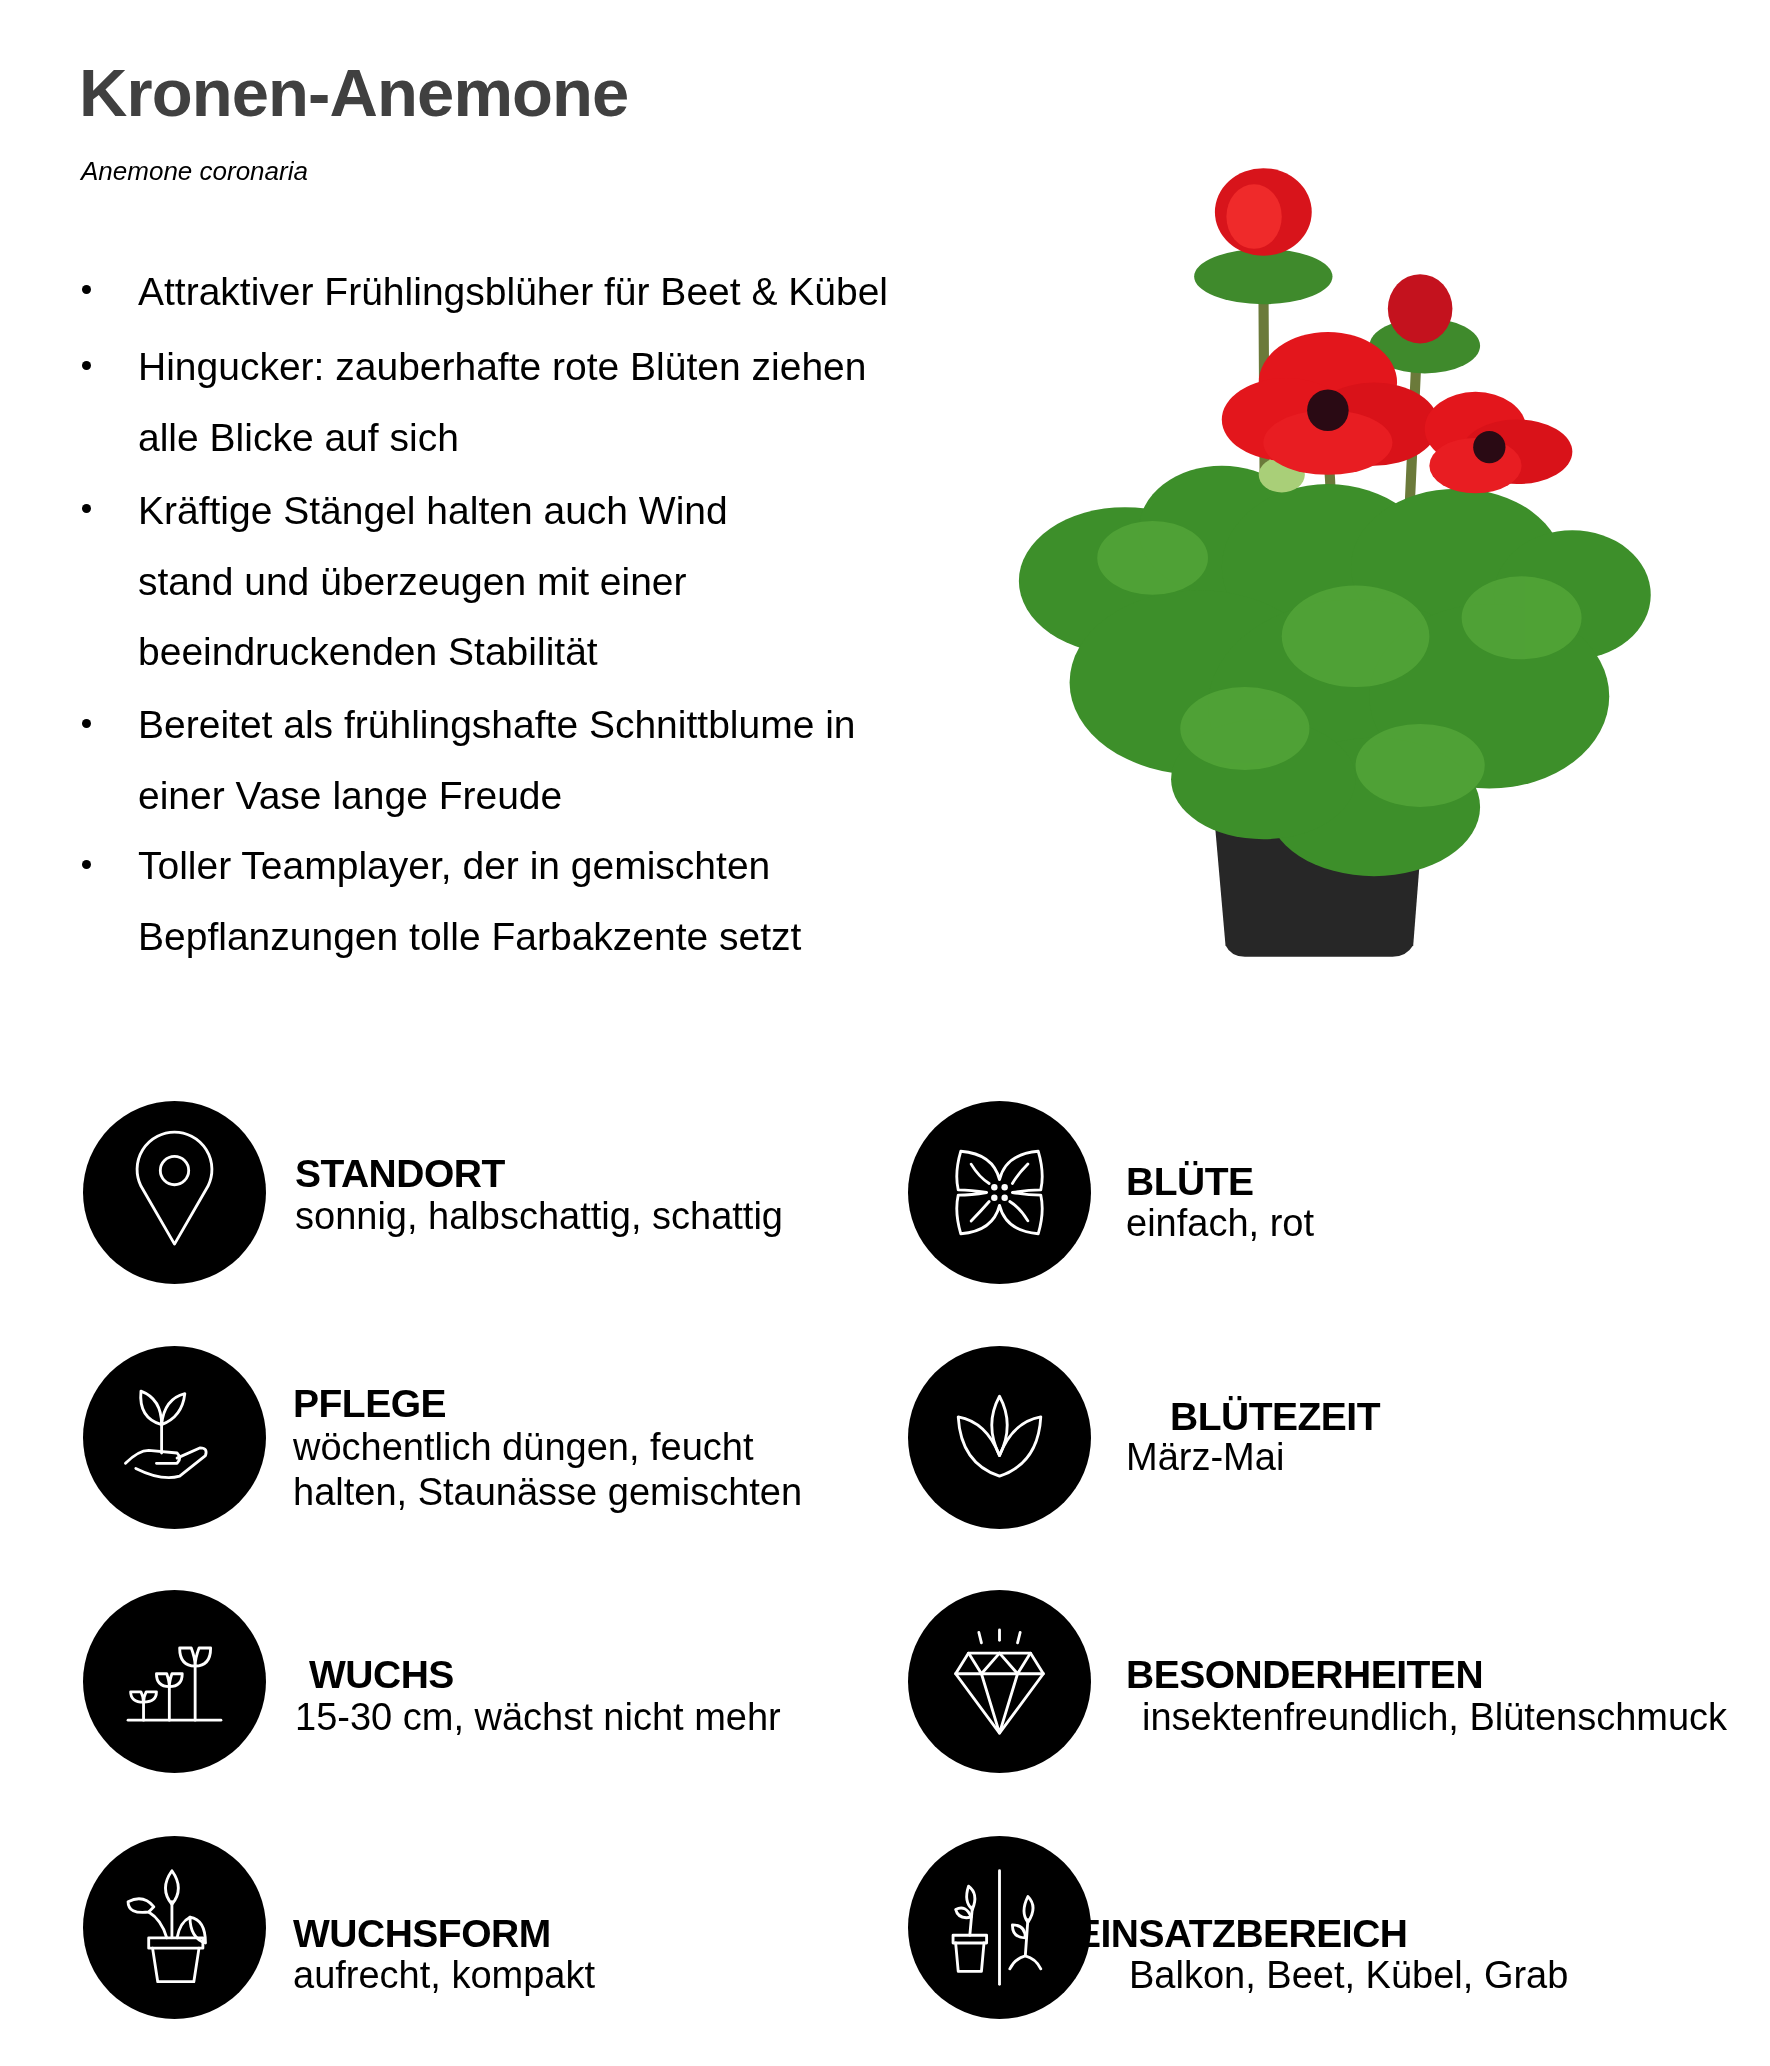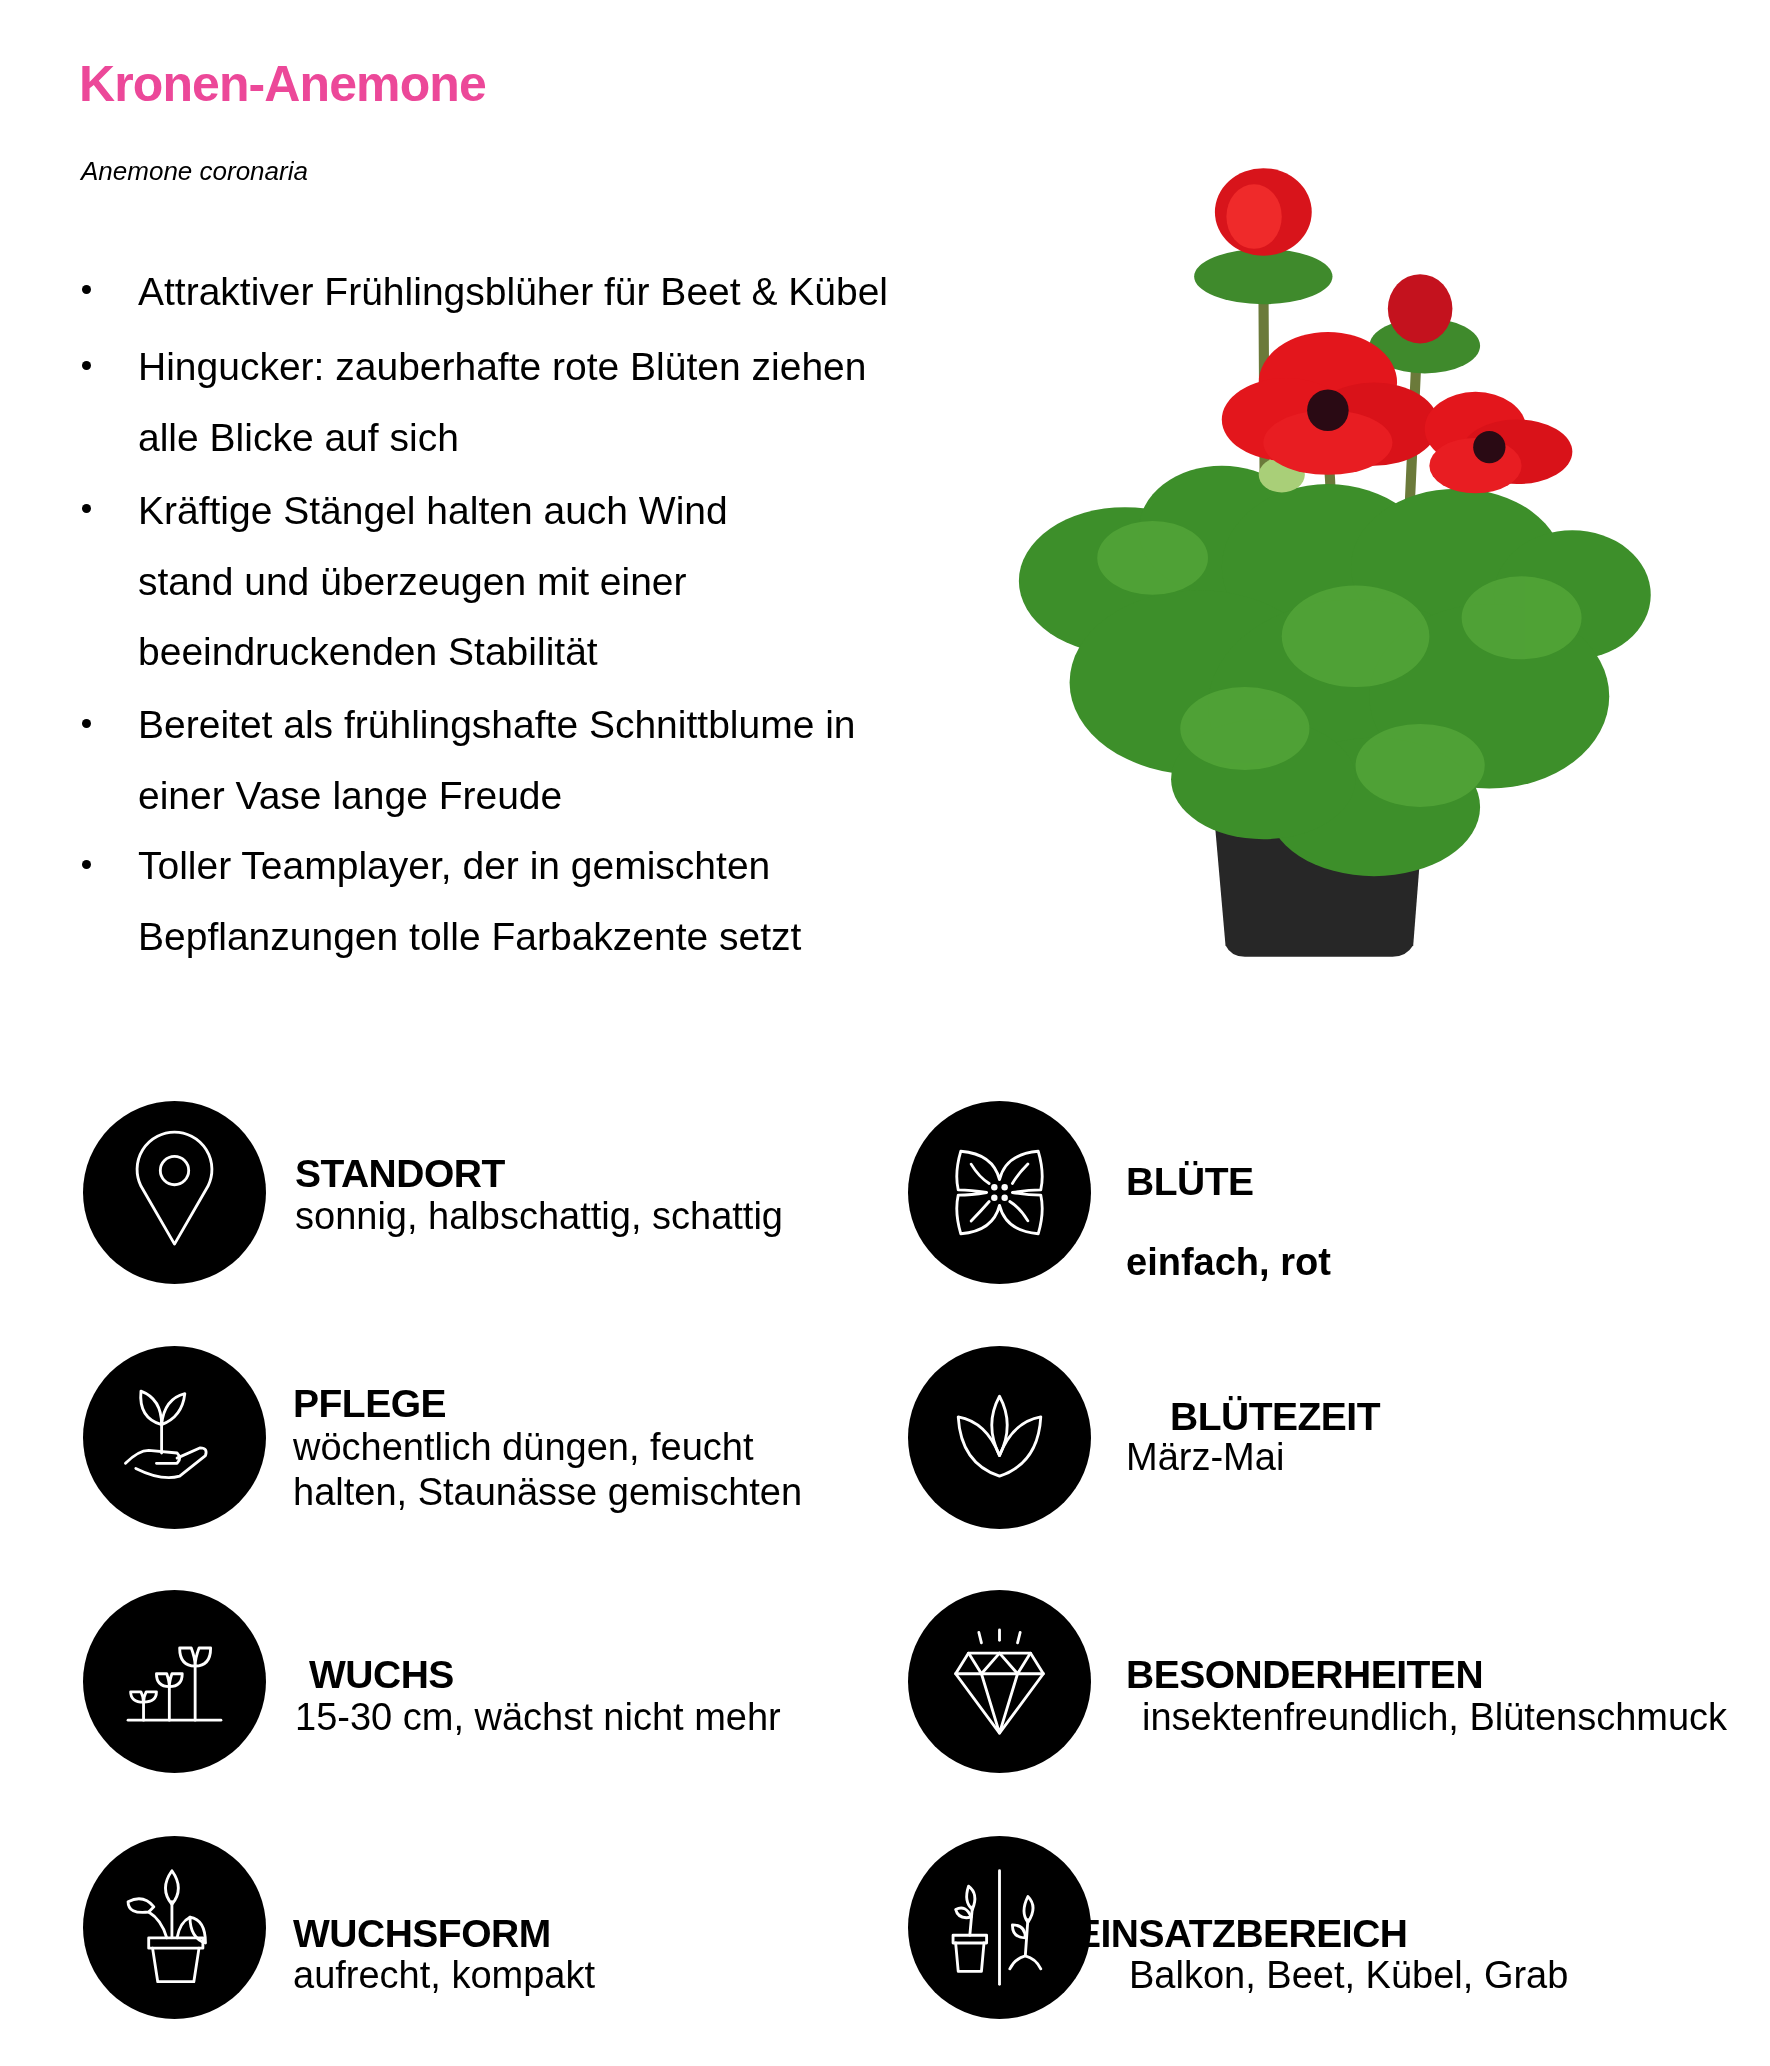--- a/index.html
+++ b/index.html
@@ -1,20 +1,20 @@
 <!DOCTYPE html>
 <html style="font-size:7.4px"><head>
 <meta charset="utf-8">
 <style>
   html, body { margin: 0; padding: 0; background: #ffffff; }
   body { width: 1771px; height: 2066px; position: relative; overflow: hidden;
          font-family: "Liberation Sans", "DejaVu Sans", sans-serif; color: #000; }
 
   .title { position: absolute; left: 79px; top: 59px; margin: 0;
-           font-size: 50px; font-weight: bold; color: #ec4899; line-height: 1; letter-spacing: -0.9px; }
+           font-size: 67px; font-weight: bold; color: #404040; line-height: 1; letter-spacing: -0.9px; }
   .subtitle { position: absolute; left: 81px; top: 158px; margin: 0;
               font-size: 26px; font-style: italic; line-height: 1; }
 
   .bullets { position: absolute; left: 0; top: 0; margin: 0; padding: 0; list-style: none; }
   .bline { position: absolute; left: 138px; font-size: 39px; line-height: 1; white-space: nowrap; }
   .bdot { position: absolute; left: 82px; width: 9.2px; height: 9.2px; border-radius: 50%; background: #000; }
 
   .plant { position: absolute; left: 1005px; top: 152px; width: 655px; height: 821px; }
 
   .feature { position: absolute; }
@@ -144,21 +144,21 @@
       <path d="M72 72 Q66 62 58 57"></path>
       <g fill="#fff" stroke="none">
         <circle cx="46" cy="46" r="2.5"></circle>
           <circle cx="54" cy="46" r="2.5"></circle>
         <circle cx="46" cy="54" r="2.5"></circle>
           <circle cx="54" cy="54" r="2.5"></circle>
       </g>
     </svg>
   </div>
   <div class="flabel" style="left:1126px; top:1162px;">BLÜTE</div>
-  <div class="fvalue" style="left:1126px; top:1240px;font-weight:bold;">einfach, rot</div>
+  <div class="fvalue" style="left:1126px; top:1201px;">einfach, rot</div>
 </div>
 
 <div class="feature">
   <div class="circle" style="left:83px; top:1346px;">
     <svg viewBox="0 0 100 100" fill="none" stroke="#fff" stroke-width="2.2" stroke-linecap="round" stroke-linejoin="round">
       <path d="M40 62 L40 36"></path>
       <path d="M40 40 Q22 35 24 14 Q40 20 40 40 Z"></path>
       <path d="M40 40 Q56 34 58 16 Q42 20 40 40 Z"></path>
       <path d="M12 70 Q22 60 30 60 L52 62 Q56 66 52 70 L36 70"></path>
       <path d="M52 66 L70 58 Q76 58 74 64 L54 80 Q40 84 20 74"></path>

